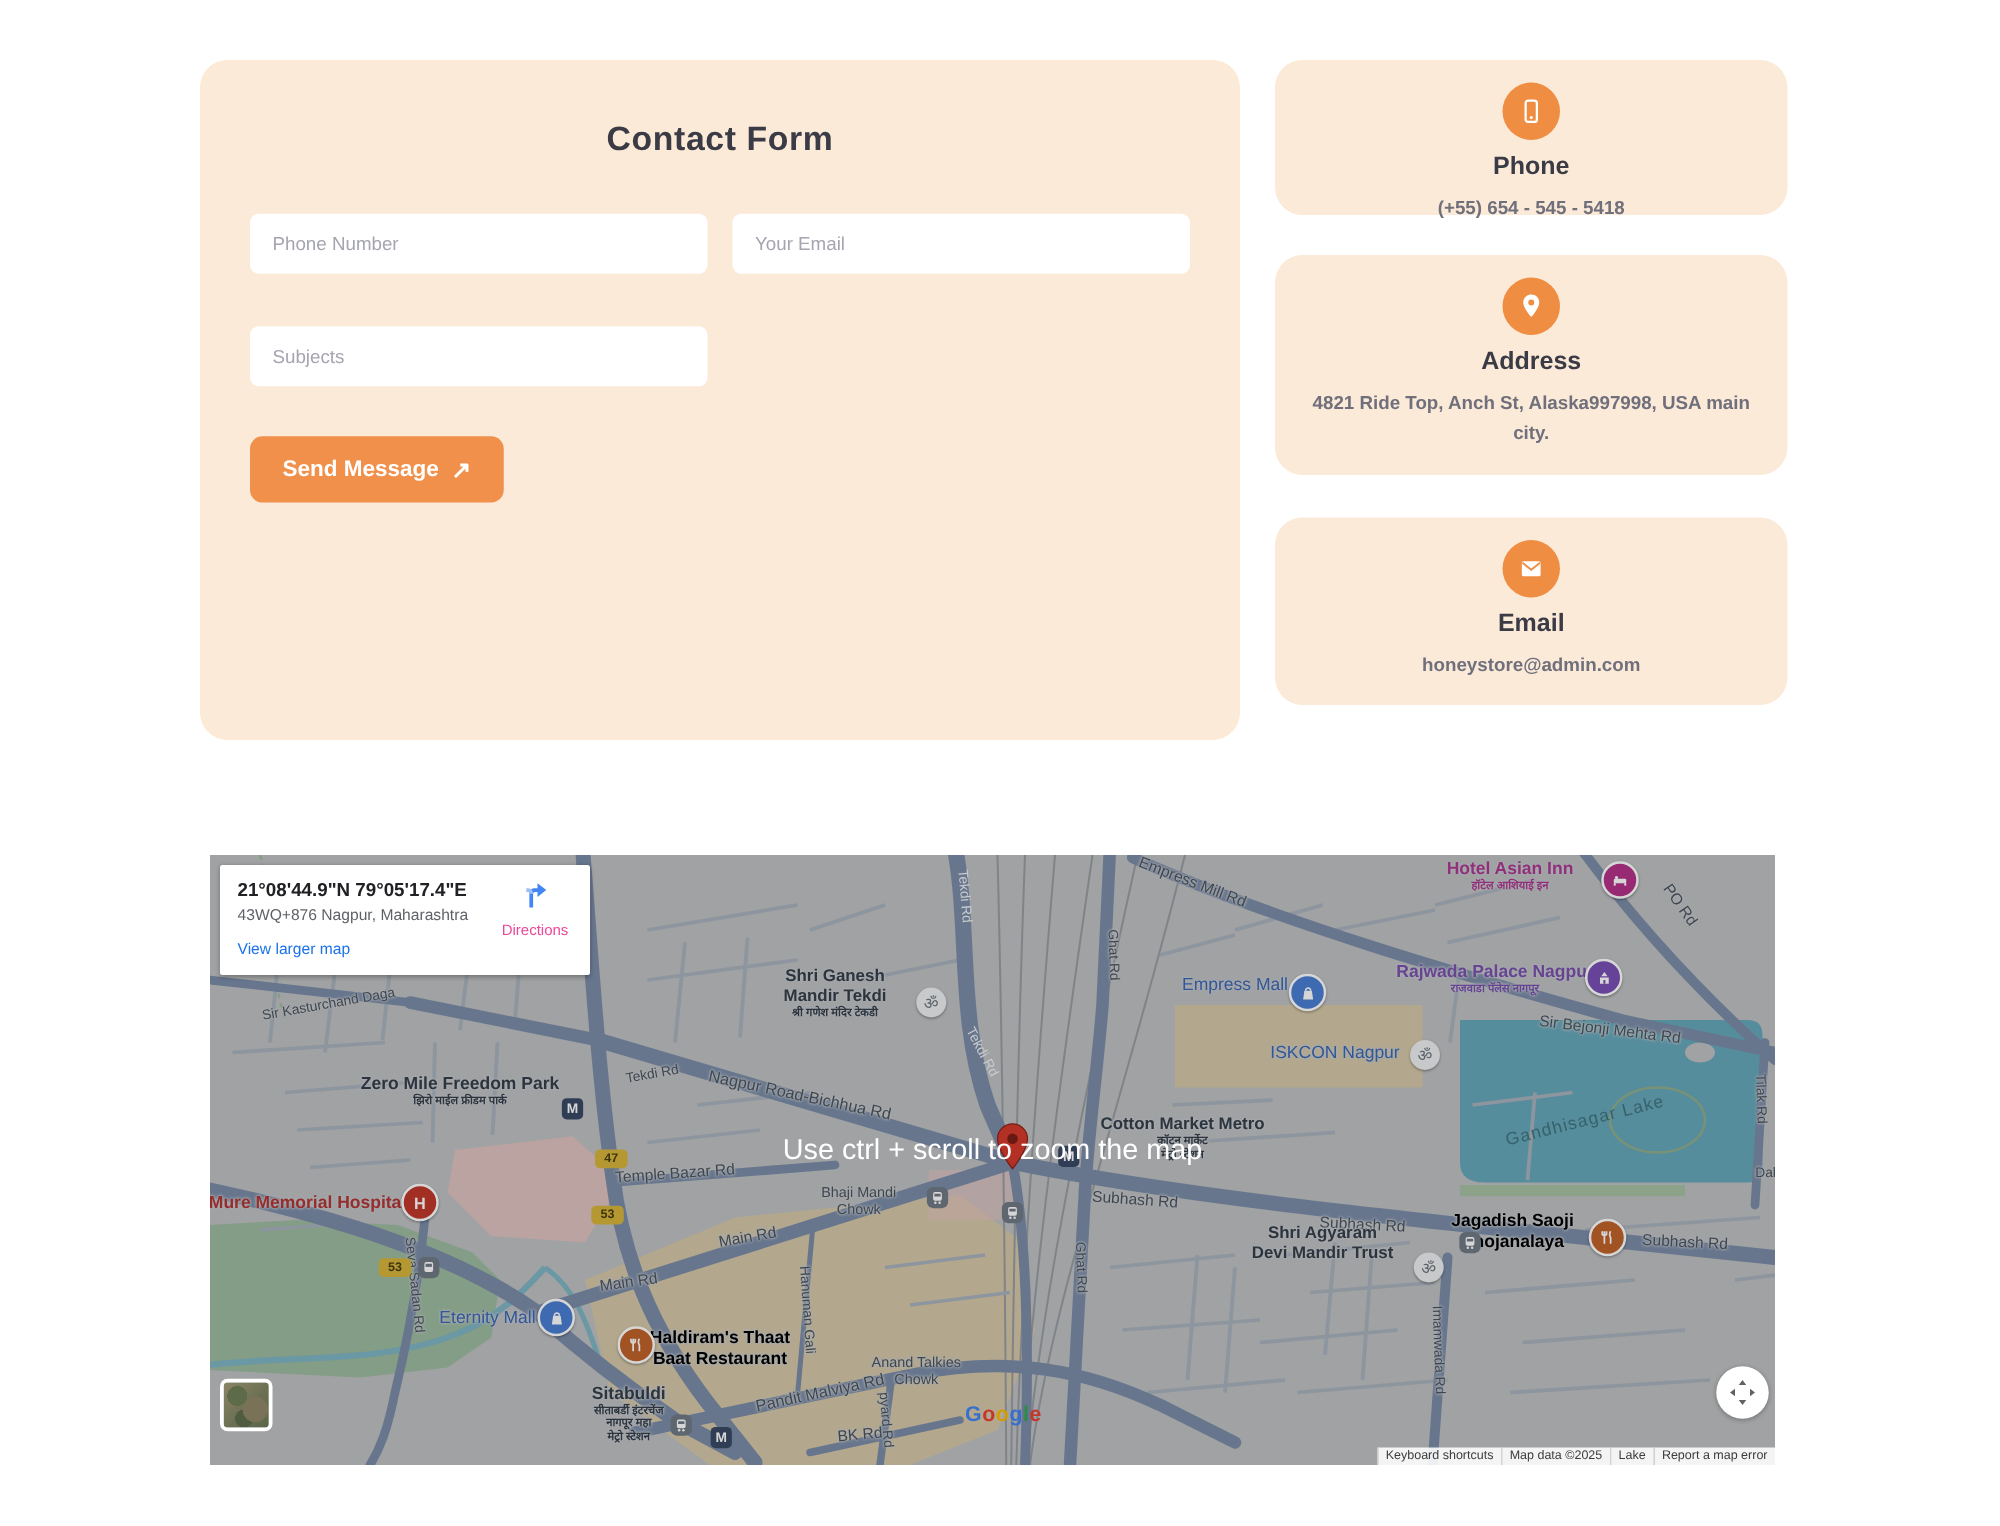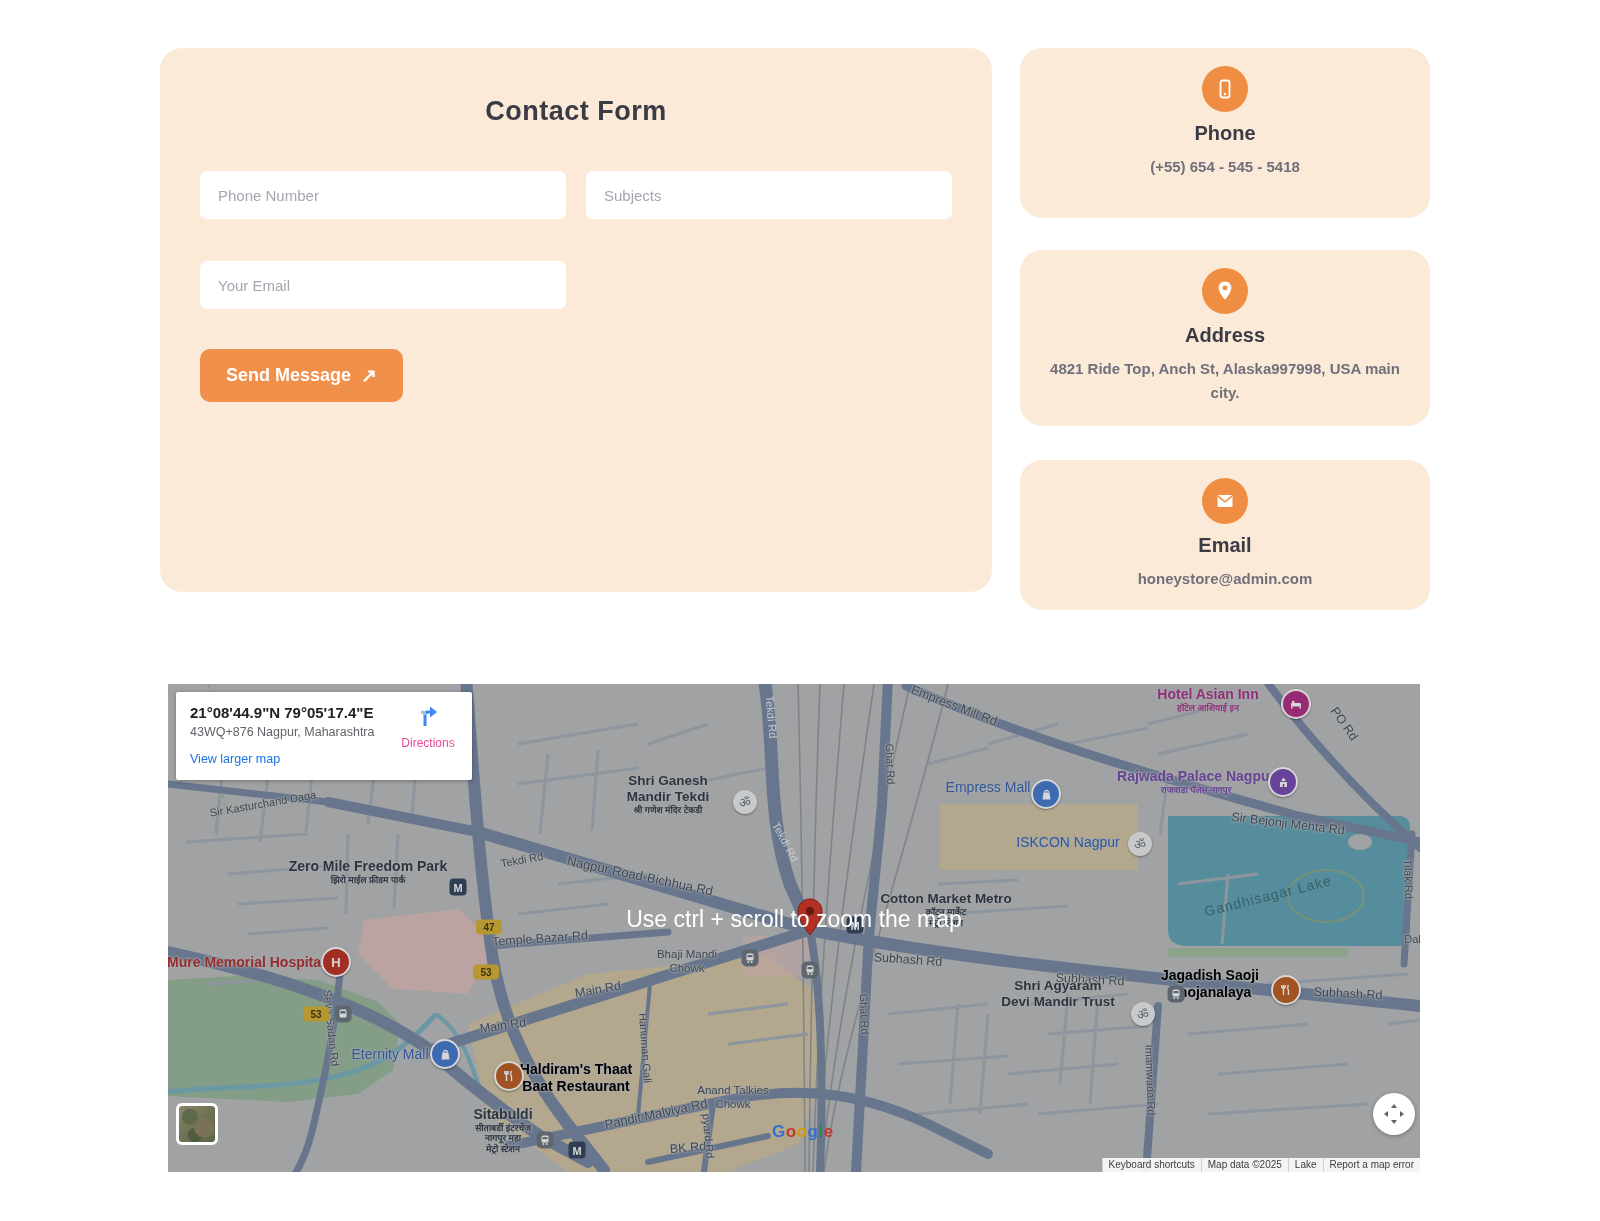--- a/index.html
+++ b/index.html
@@ -19,21 +19,21 @@
   ::placeholder{color:#a5a5b0;opacity:1;}
   .send-btn{margin-top:40px;margin-left:-14px;height:53px;padding:0 26px;border:none;
     border-radius:10px;background:#f0904a;color:#fff;font-size:18px;font-weight:bold;
     font-family:"Liberation Sans", sans-serif;display:inline-flex;align-items:center;gap:10px;
     cursor:pointer;}
   .send-btn .arrow{font-size:19px;font-weight:bold;}
   
   .cards{position:absolute;left:1020px;top:48px;width:410px;}
   .card{background:#fcead8;border-radius:22px;box-sizing:border-box;text-align:center;
     padding:16px 24px;margin-bottom:32px;}
-  .card.phone{height:170px;} .card.address{height:176px;margin-bottom:34px;} .card.email{height:150px;}
+  .card.phone{height:124px;} .card.address{height:176px;margin-bottom:34px;} .card.email{height:150px;}
   .circle{width:46px;height:46px;border-radius:50%;background:#ef8e43;margin:2px auto 10px auto;
     display:flex;align-items:center;justify-content:center;}
   .card h3{margin:2px 0 10px 0;font-size:20px;color:#3b3b46;}
   .card p{margin:0;font-size:15px;font-weight:bold;color:#70707c;line-height:1.6;}
   
   .map{position:absolute;left:168px;top:684px;width:1252px;height:488px;overflow:hidden;
     background:#bfc1c3;}
   .map svg.base{position:absolute;left:0;top:0;z-index:1;}
   #map-labels,#map-icons{position:absolute;left:0;top:0;width:100%;height:100%;z-index:2;}
   .map-label{position:absolute;font-size:11px;color:#4b545e;text-align:center;
@@ -92,22 +92,22 @@
 </style>
 </head>
 <body>
 
 <div class="top">
 
   <div class="form-panel">
     <div class="form-title">Contact Form</div>
     <div class="form-grid">
       <input type="text" placeholder="Phone Number" style="">
+      <input type="text" placeholder="Your Email" style="">
       <input type="text" placeholder="Subjects" style="">
-      <input type="text" placeholder="Your Email" style="">
     </div>
     <div style="padding-left:14px;">
       <button class="send-btn">
         <span>Send Message</span>
         <span class="arrow">↗</span>
       </button>
     </div>
   </div>
 
   <div class="cards">

